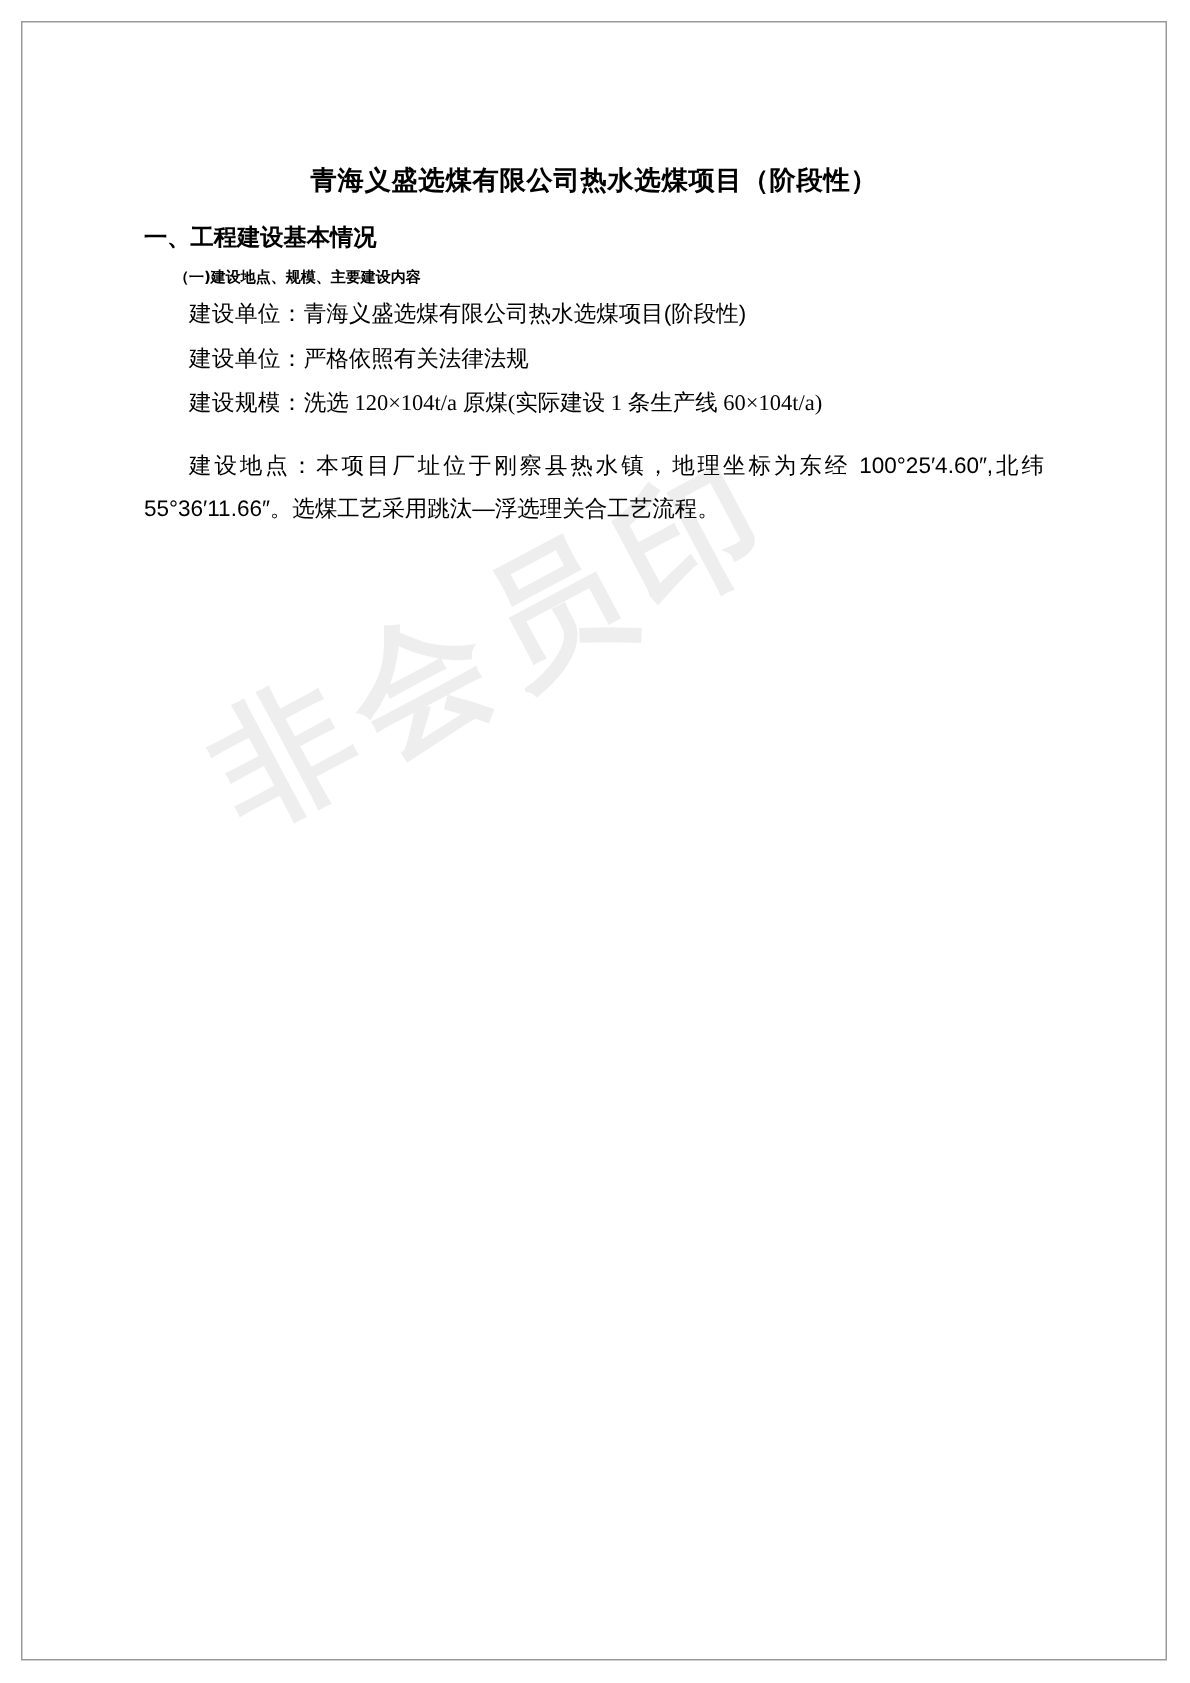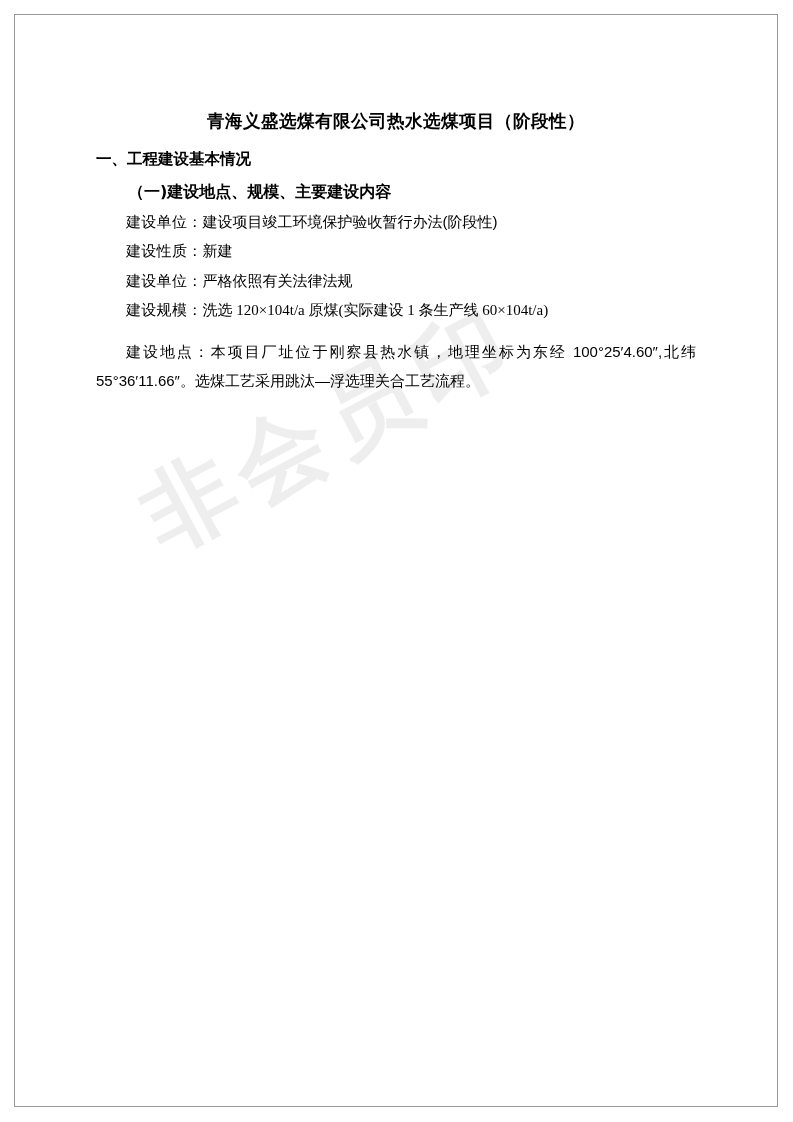--- a/index.html
+++ b/index.html
@@ -62,21 +62,21 @@
     font-family: Liberation Serif, serif;
     font-weight: bold;
     font-size: 15.5px;
     line-height: 1.95;
     margin-top: 4px;
     color: #000;
   }
   .heading2 {
     font-family: "DejaVu Sans", sans-serif;
     font-weight: bold;
-    font-size: 16px;
+    font-size: 10px;
     line-height: 1.95;
     margin-top: 2px;
     text-indent: 2em;
     color: #000;
   }
   .field-line {
     font-size: 15px;
     color: #000;
     line-height: 1.95;
     text-indent: 2em;
@@ -136,26 +136,23 @@
   <div class="content">
 
     <div class="doc-title">青海义盛选煤有限公司热水选煤项目（阶段性）</div>
 
 
     <div class="heading1">一、工程建设基本情况</div>
 
     <div class="heading2">（一)建设地点、规模、主要建设内容</div>
 
     <div class="field-line">
-      <span class="label">建设单位：</span><span class="value">建设项目竣工环境保护验收暂行办法(阶段性)</span>
+      <span class="label">建设单位：</span><span class="value">青海义盛选煤有限公司热水选煤项目(阶段性)</span>
     </div>
 
-    <div class="field-line">
-      <span class="label">建设性质：</span><span class="value">新建</span>
-    </div>
 
     <div class="field-line">
       <span class="label">建设单位：</span><span class="value">严格依照有关法律法规</span>
     </div>
 
     <div class="field-line">
       <span class="label">建设规模：</span><span class="value mono-ish">洗选 120×104t/a 原煤(实际建设 1 条生产线 60×104t/a)</span>
     </div>
 
     <div class="para indent">建设地点：本项目厂址位于刚察县热水镇，地理坐标为东经 100°25′4.60″,北纬 55°36′11.66″。选煤工艺采用跳汰—浮选理关合工艺流程。</div>

